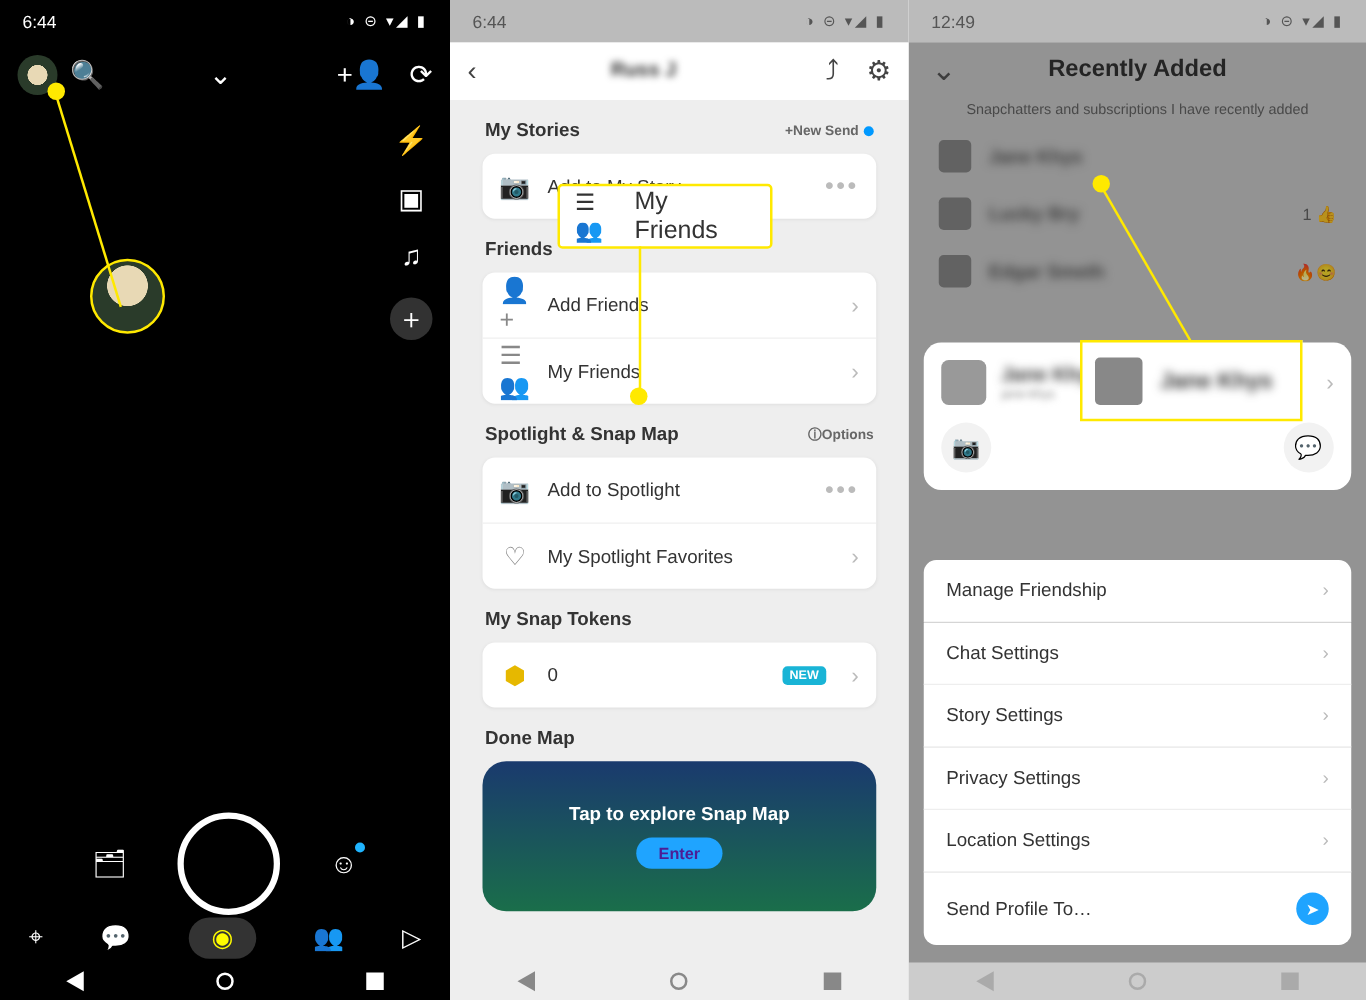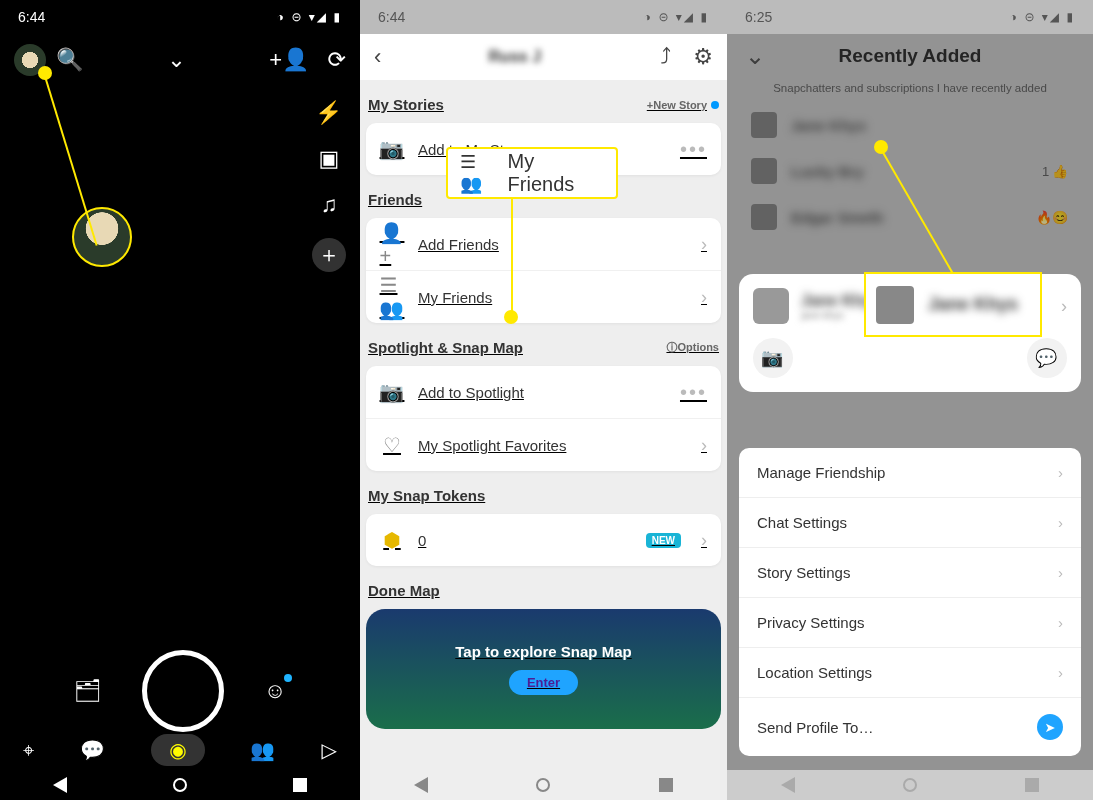--- a/index.html
+++ b/index.html
@@ -38,21 +38,21 @@
 .circ { border:2px solid #fff; border-radius:50%; }
 .sq { background:#fff; }
 .p2 .tri { border-right-color:#888; } .p2 .circ{border-color:#888;} .p2 .sq{background:#888;}
 .p3 .tri { border-right-color:#aaa; } .p3 .circ{border-color:#aaa;} .p3 .sq{background:#aaa;}
 
 
 .p2-head { background:#fff; height:46px; display:flex; align-items:center; padding:0 14px; gap:10px; }
 .p2-head .back { font-size:22px; color:#444; }
 .p2-head .name { flex:1; text-align:center; filter:blur(3px); color:#333; font-weight:600; font-size:16px; }
 .p2-head .ic { font-size:22px; color:#444; margin-left:12px; }
-.p2-body { background:#eee; padding:0 6px 80px; height:calc(100% - 80px); overflow:hidden;text-decoration:underline; }
+.p2-body { background:#eee; padding:0 26px 80px; height:calc(100% - 80px); overflow:hidden; }
 .sec-h { font-size:15px; font-weight:700; color:#333; margin:16px 2px 10px; display:flex; align-items:center; }
 .pill { font-size:11px; color:#666; margin-left:auto; }
 .dot-blue { width:8px; height:8px; background:#0099ff; border-radius:50%; display:inline-block; margin-left:4px; }
 .card { background:#fff; border-radius:10px; padding:0; box-shadow:0 1px 3px rgba(0,0,0,0.06); }
 .row { display:flex; align-items:center; padding:14px 14px; gap:14px; border-top:1px solid #f0f0f0; }
 .row:first-child { border-top:none; }
 .row-ic { width:24px; height:24px; display:flex; align-items:center; justify-content:center; color:#888; font-size:20px; }
 .row-ic.blue { color:#1fa4ff; }
 .row-ic.token { color:#e6b800; }
 .row .txt { flex:1; font-size:15px; color:#333; }
@@ -159,21 +159,21 @@
     </div>
   <div class="p2-head">
     <span class="back">‹</span>
     <span class="name">Russ J</span>
     <span class="ic">⤴</span>
     <span class="ic">⚙</span>
   </div>
   <div class="p2-body">
     <div class="sec-h">
         <span>My Stories</span>
-        <span class="pill">+New Story</span>
+        <span class="pill">+New Send</span>
         <span class="dot-blue"></span>
       </div>
     <div class="card">
       <div class="row">
         <span class="row-ic blue">📷</span>
         <span class="txt">Add to My Story</span>
         <span class="dots">•••</span>
       </div>
     </div>
 
@@ -240,21 +240,21 @@
 
   <div class="android-nav">
     <div class="an-ic tri"></div>
     <div class="an-ic circ"></div>
     <div class="an-ic sq"></div>
   </div>
 </div>
 
 <div class="panel p3">
   <div class="status">
-      <span>6:25</span>
+      <span>12:49</span>
       <span class="icons">◑ ⊝ ▾◢ ▮</span>
     </div>
 
   <div class="p3-head">
     <span class="down">⌄</span>
     <span class="ttl">Recently Added</span>
   </div>
   <div class="p3-sub">Snapchatters and subscriptions I have recently added</div>
 
   <div class="friend">

